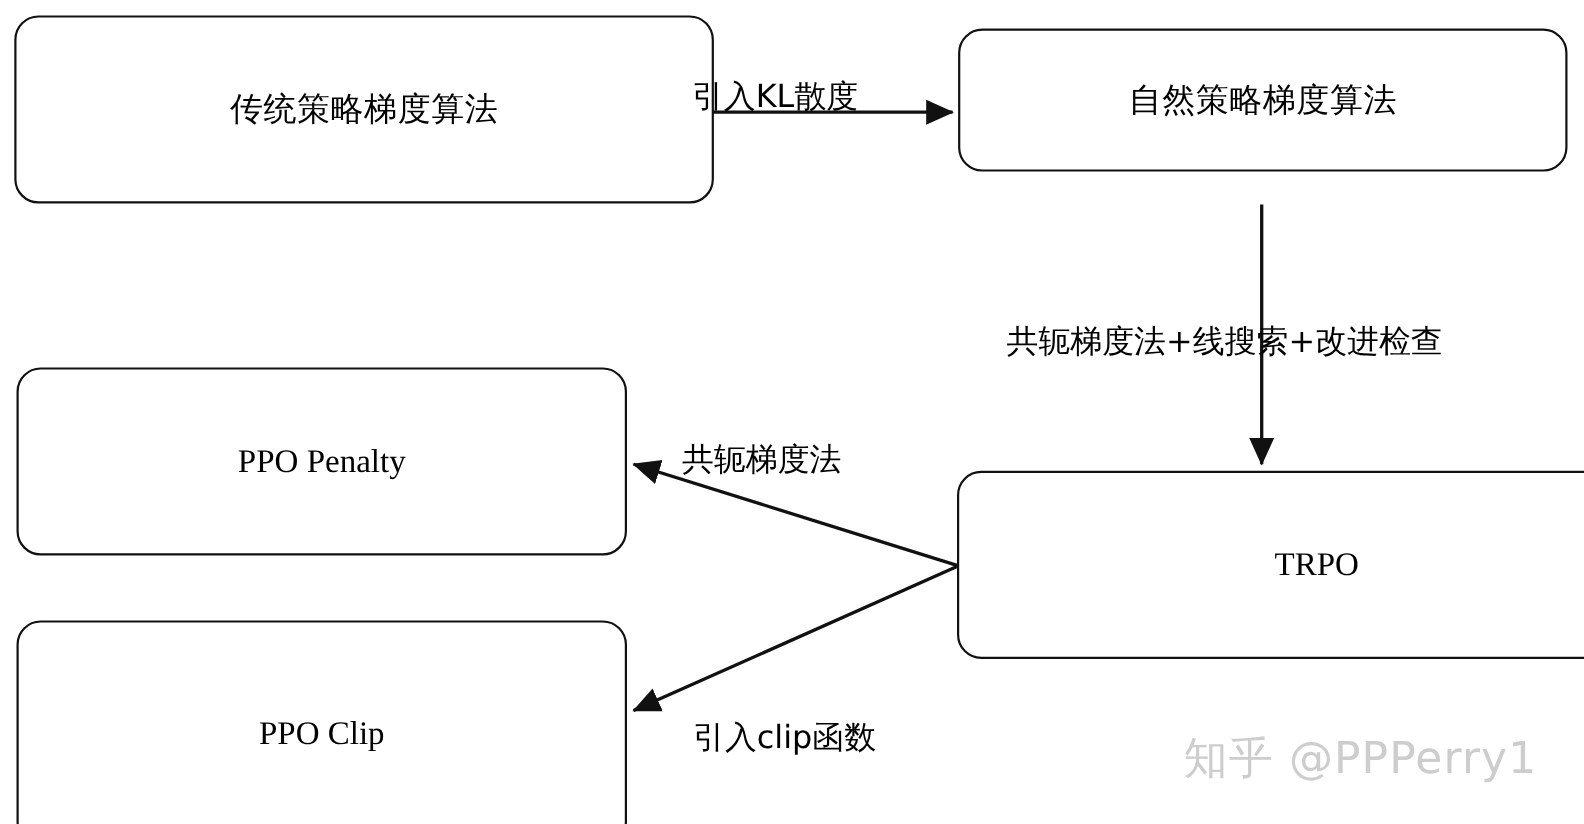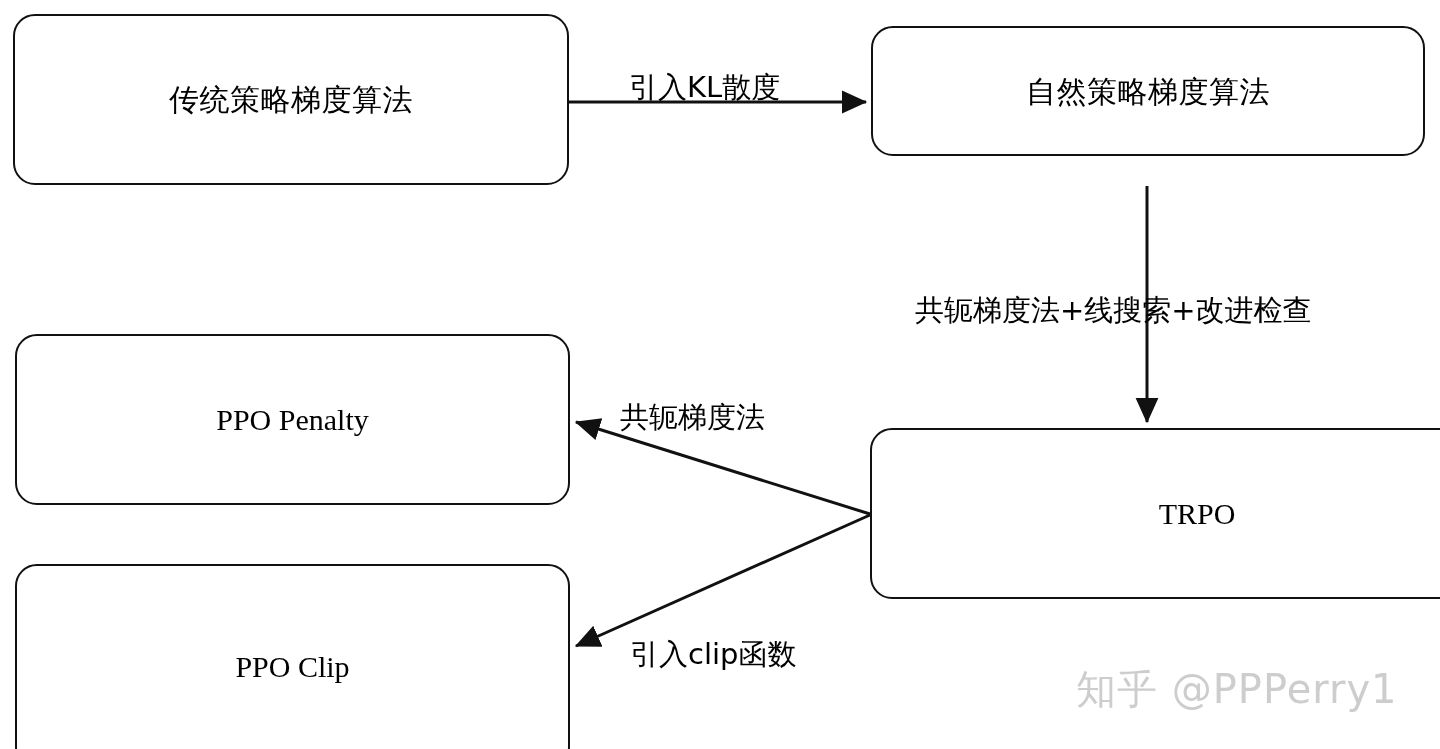--- a/index.html
+++ b/index.html
@@ -48,40 +48,40 @@
   .cjk-label {
     font-family: "DejaVu Sans", "Liberation Sans", sans-serif;
     font-size: 30px;
     letter-spacing: 0.5px;
   }
   .latin-label {
     font-family: "Liberation Serif", "DejaVu Serif", serif;
     font-size: 30px;
   }
 
-  #node-traditional-pg { left: 13px;  top: 14px;  width: 556px; height: 171px; }
+  #node-traditional-pg { left: 13px;  top: 14px;  width: 636px; height: 171px; }
   #node-natural-pg     { left: 871px; top: 26px;  width: 554px; height: 130px; }
   #node-ppo-penalty    { left: 15px;  top: 334px; width: 555px; height: 171px; align-items: center; }
   #node-trpo           { left: 870px; top: 428px; width: 654px; height: 171px; }
   #node-ppo-clip       { left: 15px;  top: 564px; width: 555px; height: 205px; }
 
   
   .edge-label {
     position: absolute;
     color: #000000;
     white-space: nowrap;
     font-family: "DejaVu Sans", "Liberation Sans", sans-serif;
     font-size: 29px;
     line-height: 1;
     margin-top: 12px;
   }
   #edge-label-kl          { left: 629px; top: 61px; }
   #edge-label-conjugate   { left: 915px; top: 284px; }
   #edge-label-target-kl   { left: 620px; top: 391px; }
-  #edge-label-clip        { left: 630px; top: 628px; }
+  #edge-label-clip        { left: 630px; top: 644px; }
 
   
   #watermark {
     position: absolute;
     left: 1076px;
     top: 662px;
     color: #cdcdcd;
     font-family: "DejaVu Sans", "Liberation Sans", sans-serif;
     font-size: 40px;
     letter-spacing: 1px;

